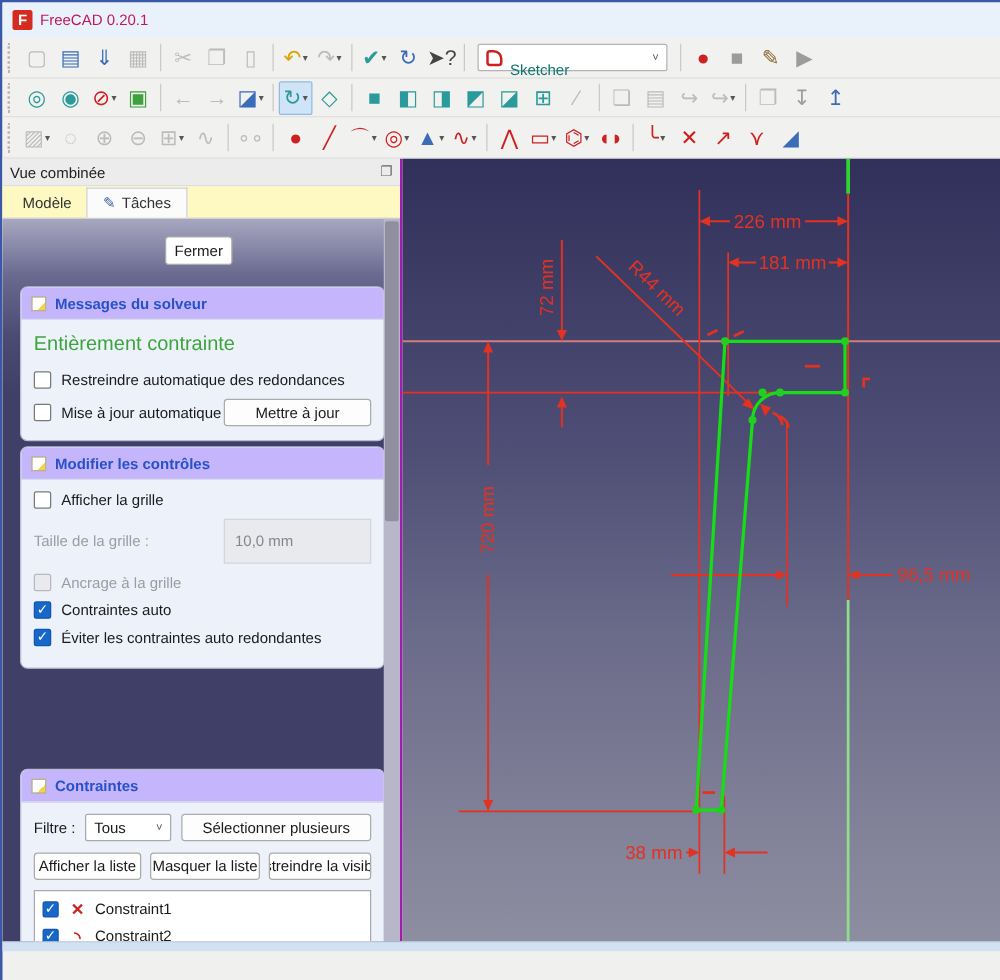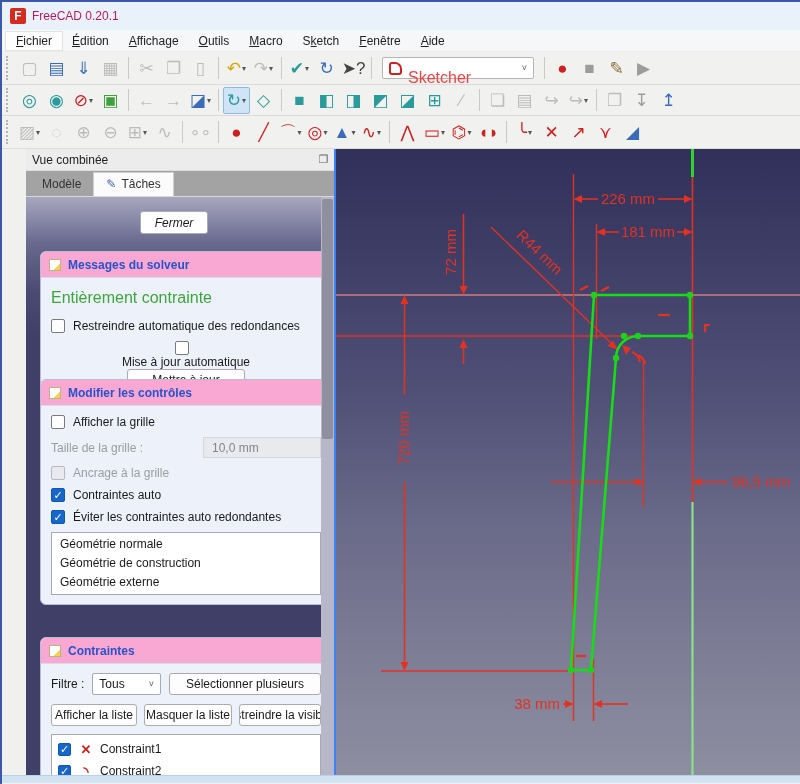--- a/index.html
+++ b/index.html
@@ -24,56 +24,56 @@
   .glyph { font-size:17px; line-height:1; }
   .glyph.teal{color:#2a9a9a}.glyph.blue{color:#3a6cb8}.glyph.grey{color:#9c9c9c}.glyph.red{color:#cf2020}
   .glyph.yellow{color:#d8a500}.glyph.green{color:#3fa03f}.glyph.dark{color:#444}.glyph.brown{color:#8a6a30}
   .tool.dis .glyph { color:#bcbcbc; }
   .tool.hl { background:#cfe4f7; border:1px solid #8fbbe0; }
   .caret { font-size:8px; color:#555; margin-left:1px; }
   .tbsep { width:1px; height:22px; background:#c9c9c9; margin:0 4px; }
   .wbcombo { height:22px; background:#fff; border:1px solid #b4b4b4; border-radius:2px; display:inline-flex;
              align-items:center; padding:0 6px; margin:0 6px; width:152px; }
   .wbicon { width:13px; height:13px; border:2px solid #cf2020; border-radius:3px 7px 3px 3px; margin-right:6px; background:#fff; }
-  .wbtext { flex:1; font-size:16px; color:#ef4444;margin-top:20px; }
+  .wbtext { flex:1; font-size:12px; color:#0f766e;margin-top:20px; }
   .wbcaret { font-size:9px; color:#555; }
 
   
   .main { display:flex; height:626px; }
-  .left-panel { width:320px; background:#f0f0f0; border-right:2px solid #3b82f6; display:flex; flex-direction:column;margin-left:24px; }
+  .left-panel { width:320px; background:#f0f0f0; border-right:2px solid #a21caf; display:flex; flex-direction:column; }
   .panel-header { height:22px; background:#ececec; display:flex; align-items:center; padding:0 6px; border-bottom:1px solid #ddd; }
   .panel-title { flex:1; font-size:12px; color:#222; }
   .float-icon { font-size:11px; color:#666; }
-  .tabbar { height:26px; background:#a3a3a3; display:flex; align-items:flex-end; padding-left:4px; border-bottom:1px solid #d8d8d8; }
+  .tabbar { height:26px; background:#fef9c3; display:flex; align-items:flex-end; padding-left:4px; border-bottom:1px solid #d8d8d8; }
   .tab { padding:4px 12px 5px; font-size:12px; color:#333; }
   .tab.active { background:#fbfbfb; border:1px solid #cfcfcf; border-bottom:none; display:flex; align-items:center; gap:5px; }
   .pencil { color:#3a5fa0; font-size:12px; }
 
   .tasks { flex:1; position:relative; overflow:hidden;
            background:linear-gradient(#a7a7c0 0px, #6a6a90 45px, #4a4a73 95px, #3f3f67 140px, #3f3f67 100%); }
-  .fermer { position:absolute; top:14px; left:114px; width:68px; height:23px; background:#fff; border:1px solid #ababab;
-            border-radius:3px; font-size:12px; display:flex; align-items:center; justify-content:center;font-style:italic; }
+  .fermer { position:absolute; top:14px; left:130px; width:54px; height:23px; background:#fff; border:1px solid #ababab;
+            border-radius:3px; font-size:12px; display:flex; align-items:center; justify-content:center; }
 
   .tbox { position:absolute; left:14px; width:292px; background:#edf1fa; border:1px solid #b9bdd4; border-radius:6px; overflow:hidden; }
-  .tbox-head { height:26px; background:#f9a8d4; display:flex; align-items:center; padding:0 8px; border-bottom:1px solid #d7dcea; }
+  .tbox-head { height:26px; background:#c4b5fd; display:flex; align-items:center; padding:0 8px; border-bottom:1px solid #d7dcea; }
   .note { width:12px; height:12px; background:linear-gradient(135deg,#fff 70%, #f4d24a 70%); border:1px solid #b9b480; margin-right:7px; }
   .tbox-title { color:#2952c8; font-weight:bold; font-size:12px; }
   .tbox-body { padding:9px 10px; }
   .row { display:flex; align-items:center; margin-bottom:8px; }
   .cb { width:14px; height:14px; border:1px solid #7a7a7a; background:#fff; border-radius:2px; margin-right:8px; flex:none;
         display:inline-flex; align-items:center; justify-content:center; }
   .cb.checked { background:#1767c9; border-color:#1057b0; }
   .cb.checked::after { content:"✓"; color:#fff; font-size:11px; line-height:1; }
   .cb.dis { border-color:#b8b8c0; background:#e9e9ee; }
   .lbl { font-size:12px; color:#1a1a1a; }
   .lbl.dis { color:#9a9ca6; }
   .status-green { color:#3da53d; font-size:16px; margin:2px 0 12px; }
   .btn { background:#fdfdfd; border:1px solid #ababab; border-radius:3px; font-size:12px; height:22px;
          display:inline-flex; align-items:center; justify-content:center; padding:0 8px; white-space:nowrap; overflow:hidden; }
-  .input-dis { background:#e9eaee; border:1px solid #d5d5dc; color:#85858d; height:21px; width:118px;
+  .input-dis { background:#e9eaee; border:1px solid #d5d5dc; color:#85858d; height:36px; width:118px;
                font-size:12px; display:flex; align-items:center; padding:0 8px; }
   .listbox { background:#fff; border:1px solid #a9a9b5; margin-top:3px; padding:2px 0; }
   .listbox .li { font-size:12px; padding:1px 8px; line-height:17px; }
   .select { height:22px; background:#fff; border:1px solid #a9a9b5; border-radius:2px; display:flex; align-items:center;
             padding:0 6px; font-size:12px; flex:1; margin:0 8px; }
   .select .sv { flex:1; }
   .select .scaret { font-size:9px; color:#555; }
   .clist { background:#fff; border:1px solid #a9a9b5; margin-top:8px; padding:3px 0; height:120px; }
   .crow { display:flex; align-items:center; height:22px; padding:0 6px; }
   .cicon { width:16px; color:#cc1f1f; font-weight:bold; font-size:13px; text-align:center; margin-right:6px; }
@@ -91,30 +91,20 @@
 </head>
 <body>
 
 <div class="frame">
 
   <div class="titlebar">
     <span class="appicon">F</span>
     <span class="titletext">FreeCAD 0.20.1</span>
   </div>
 
-  <div class="menubar">
-      <span class="menu-item"><u>F</u>ichier</span>
-      <span class="menu-item"><u>É</u>dition</span>
-      <span class="menu-item"><u>A</u>ffichage</span>
-      <span class="menu-item"><u>O</u>utils</span>
-      <span class="menu-item"><u>M</u>acro</span>
-      <span class="menu-item">S<u>k</u>etch</span>
-      <span class="menu-item"><u>F</u>enêtre</span>
-      <span class="menu-item"><u>A</u>ide</span>
-    </div>
 
   <div class="toolbar">
     <span class="handle"></span>
     <span id="tb1" style="display:flex;align-items:center;">
         <span class="tool dis">
           <span class="glyph grey">▢</span>
         </span>
         <span class="tool">
           <span class="glyph blue">▤</span>
         </span>
@@ -365,21 +355,21 @@
           <div class="tbox-head">
             <span class="note"></span>
             <span class="tbox-title">Messages du solveur</span>
           </div>
           <div class="tbox-body">
             <div class="status-green">Entièrement contrainte</div>
             <div class="row">
               <span class="cb"></span>
               <span class="lbl">Restreindre automatique des redondances</span>
             </div>
-            <div class="row" style="margin-bottom:2px;flex-direction:column;">
+            <div class="row" style="margin-bottom:2px;">
               <span class="cb"></span>
               <span class="lbl" style="flex:1">Mise à jour automatique</span>
               <span class="btn" style="width:118px">Mettre à jour</span>
             </div>
           </div>
         </div>
 
         <div class="tbox" style="top:182px;">
           <div class="tbox-head">
             <span class="note"></span>
@@ -399,25 +389,20 @@
               <span class="lbl dis">Ancrage à la grille</span>
             </div>
             <div class="row">
               <span class="cb checked"></span>
               <span class="lbl">Contraintes auto</span>
             </div>
             <div class="row">
               <span class="cb checked"></span>
               <span class="lbl">Éviter les contraintes auto redondantes</span>
             </div>
-            <div class="listbox" id="render-order">
-                <div class="li">Géométrie normale</div>
-                <div class="li">Géométrie de construction</div>
-                <div class="li">Géométrie externe</div>
-              </div>
           </div>
         </div>
 
         <div class="tbox" style="top:440px; height:200px;">
           <div class="tbox-head">
             <span class="note"></span>
             <span class="tbox-title">Contraintes</span>
           </div>
           <div class="tbox-body">
             <div class="row" style="margin-bottom:9px;">

